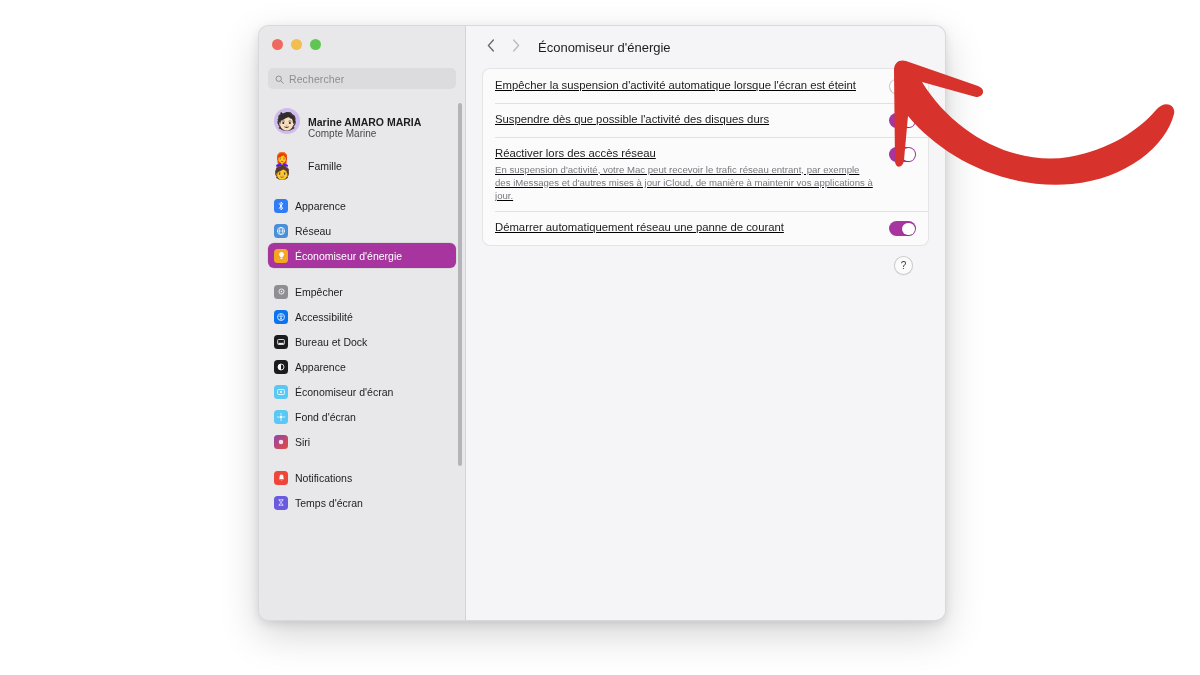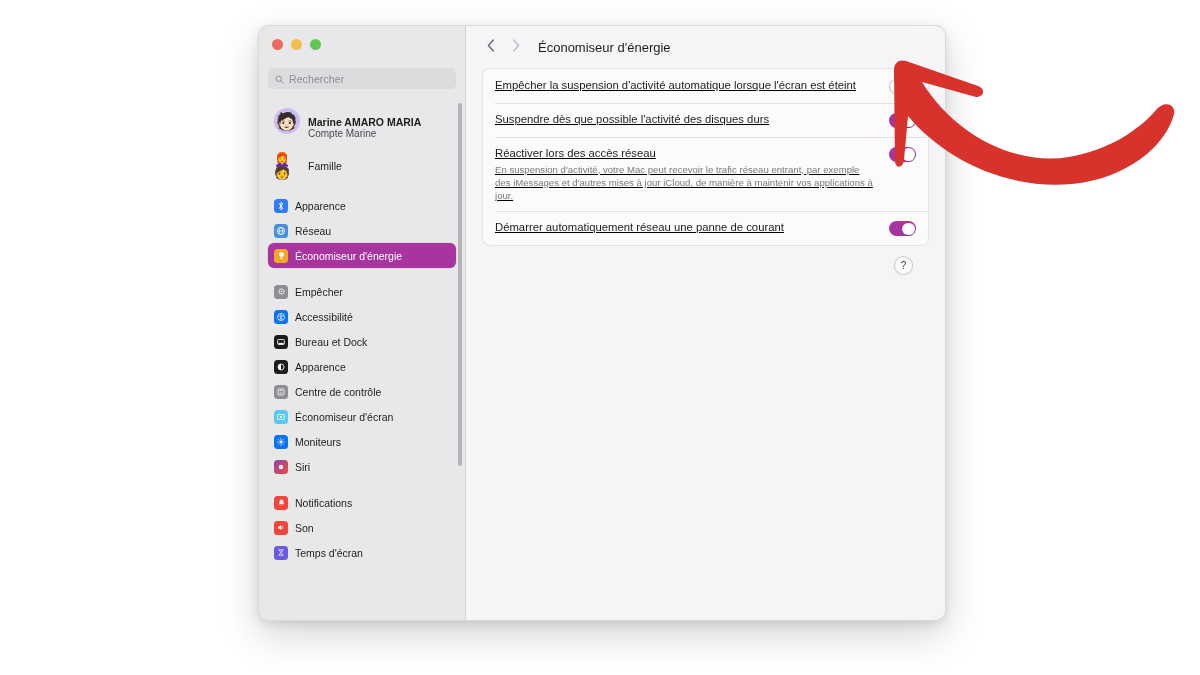--- a/index.html
+++ b/index.html
@@ -321,84 +321,61 @@
           <div class="nav-item">
             <span class="nav-ico" style="background:#1c1c1e">
               <svg width="10" height="10" viewBox="0 0 12 12">
                   <circle cx="6" cy="6" r="3.6" fill="none" stroke="#fff" stroke-width="1"></circle>
                   <path d="M6 2.4 A3.6 3.6 0 0 0 6 9.6 Z" fill="#fff"></path>
                 </svg>
             </span>
             <span class="nav-label">Apparence</span>
           </div>
           <div class="nav-item">
-            <span class="nav-ico" style="background:#8e8e93">
-              <svg width="10" height="10" viewBox="0 0 12 12">
-                  <rect x="2.4" y="2.4" width="7.2" height="7.2" rx="1.4" fill="none" stroke="#fff" stroke-width="1"></rect>
-                  <line x1="4.2" y1="4.4" x2="7.8" y2="4.4" stroke="#fff" stroke-width="0.9"></line>
-                  <line x1="4.2" y1="7.4" x2="7.8" y2="7.4" stroke="#fff" stroke-width="0.9"></line>
-                </svg>
-            </span>
-            <span class="nav-label">Centre de contrôle</span>
-          </div>
-          <div class="nav-item">
             <span class="nav-ico" style="background:#5ac8f5">
               <svg width="10" height="10" viewBox="0 0 12 12">
                   <rect x="2" y="3" width="8" height="6" rx="1" fill="none" stroke="#fff" stroke-width="1"></rect>
                   <circle cx="6" cy="6" r="1.2" fill="#fff"></circle>
                 </svg>
             </span>
             <span class="nav-label">Économiseur d'écran</span>
           </div>
           <div class="nav-item">
-            <span class="nav-ico" style="background:#0a74f0">
-              <svg width="10" height="10" viewBox="0 0 12 12">
-                  <circle cx="6" cy="6" r="1.7" fill="#fff"></circle>
-                  <g stroke="#fff" stroke-width="0.85" stroke-linecap="round">
-                    <line x1="6" y1="1.8" x2="6" y2="3"></line>
-                    <line x1="6" y1="9" x2="6" y2="10.2"></line>
-                    <line x1="1.8" y1="6" x2="3" y2="6"></line>
-                    <line x1="9" y1="6" x2="10.2" y2="6"></line>
-                    <line x1="3.1" y1="3.1" x2="3.9" y2="3.9"></line>
-                    <line x1="8.1" y1="8.1" x2="8.9" y2="8.9"></line>
-                    <line x1="8.9" y1="3.1" x2="8.1" y2="3.9"></line>
-                    <line x1="3.9" y1="8.1" x2="3.1" y2="8.9"></line>
+            <span class="nav-ico" style="background:#5ac8f5">
+              <svg width="10" height="10" viewBox="0 0 12 12">
+                  <circle cx="6" cy="6" r="1.8" fill="#fff"></circle>
+                  <g stroke="#fff" stroke-width="0.9" stroke-linecap="round">
+                    <line x1="6" y1="1.6" x2="6" y2="3"></line>
+                    <line x1="6" y1="9" x2="6" y2="10.4"></line>
+                    <line x1="1.6" y1="6" x2="3" y2="6"></line>
+                    <line x1="9" y1="6" x2="10.4" y2="6"></line>
                   </g>
                 </svg>
             </span>
-            <span class="nav-label">Moniteurs</span>
+            <span class="nav-label">Fond d'écran</span>
           </div>
           <div class="nav-item">
             <span class="nav-ico" style="background:linear-gradient(135deg,#8e44ad,#e74c3c)">
               <svg width="8" height="8" viewBox="0 0 12 12">
                   <circle cx="6" cy="6" r="3.4" fill="#fff" opacity="0.85"></circle>
                 </svg>
             </span>
             <span class="nav-label">Siri</span>
           </div>
         </div>
 
         <div class="group">
           <div class="nav-item">
             <span class="nav-ico" style="background:#f0453a">
               <svg width="9" height="9" viewBox="0 0 12 12">
                   <path d="M6 2 A2.6 2.6 0 0 1 8.6 4.6 L8.6 7 L9.4 8.4 L2.6 8.4 L3.4 7 L3.4 4.6 A2.6 2.6 0 0 1 6 2 Z" fill="#fff"></path>
                   <path d="M5 9.2 A1.1 1.1 0 0 0 7 9.2" fill="#fff"></path>
                 </svg>
             </span>
             <span class="nav-label">Notifications</span>
-          </div>
-          <div class="nav-item">
-            <span class="nav-ico" style="background:#f0453a">
-              <svg width="10" height="9" viewBox="0 0 12 12">
-                  <path d="M2 4.6 L4 4.6 L6.4 2.4 L6.4 9.6 L4 7.4 L2 7.4 Z" fill="#fff"></path>
-                  <path d="M8 4.4 A2.4 2.4 0 0 1 8 7.6" stroke="#fff" stroke-width="0.9" fill="none" stroke-linecap="round"></path>
-                </svg>
-            </span>
-            <span class="nav-label">Son</span>
           </div>
           <div class="nav-item">
             <span class="nav-ico" style="background:#6a5ae0">
               <svg width="8" height="9" viewBox="0 0 12 12">
                   <path d="M3 2 L9 2 M3 10 L9 10 M3.4 2 C3.4 5 8.6 7 8.6 10 M8.6 2 C8.6 5 3.4 7 3.4 10" stroke="#fff" stroke-width="1" fill="none" stroke-linecap="round"></path>
                 </svg>
             </span>
             <span class="nav-label">Temps d'écran</span>
           </div>
         </div>

